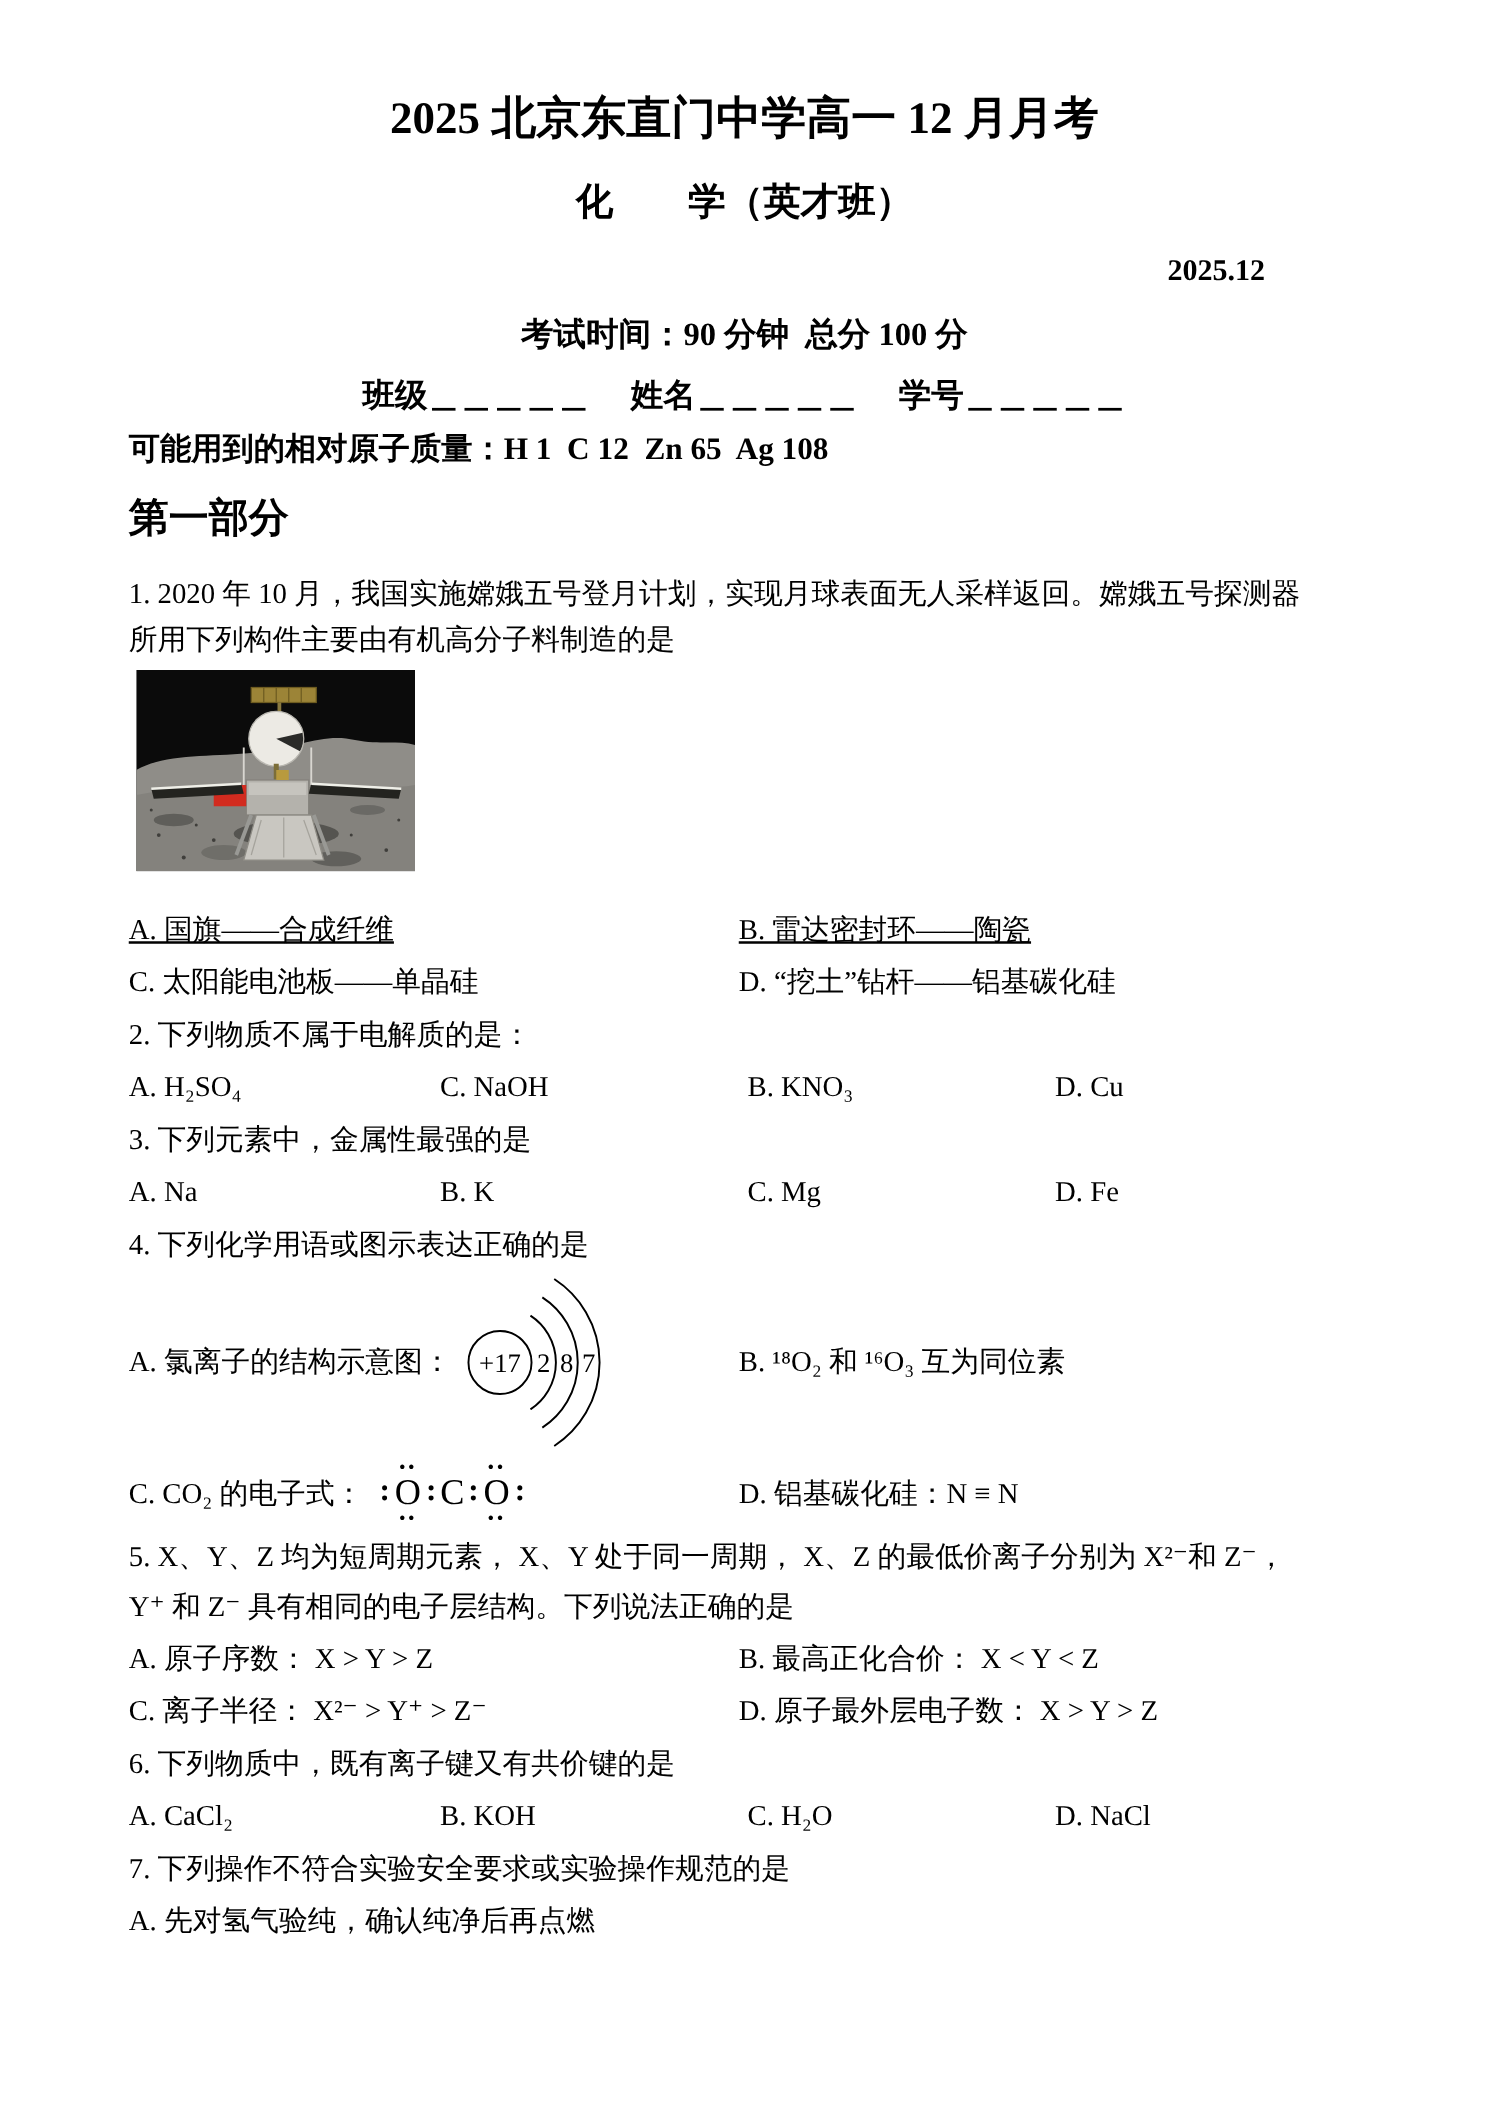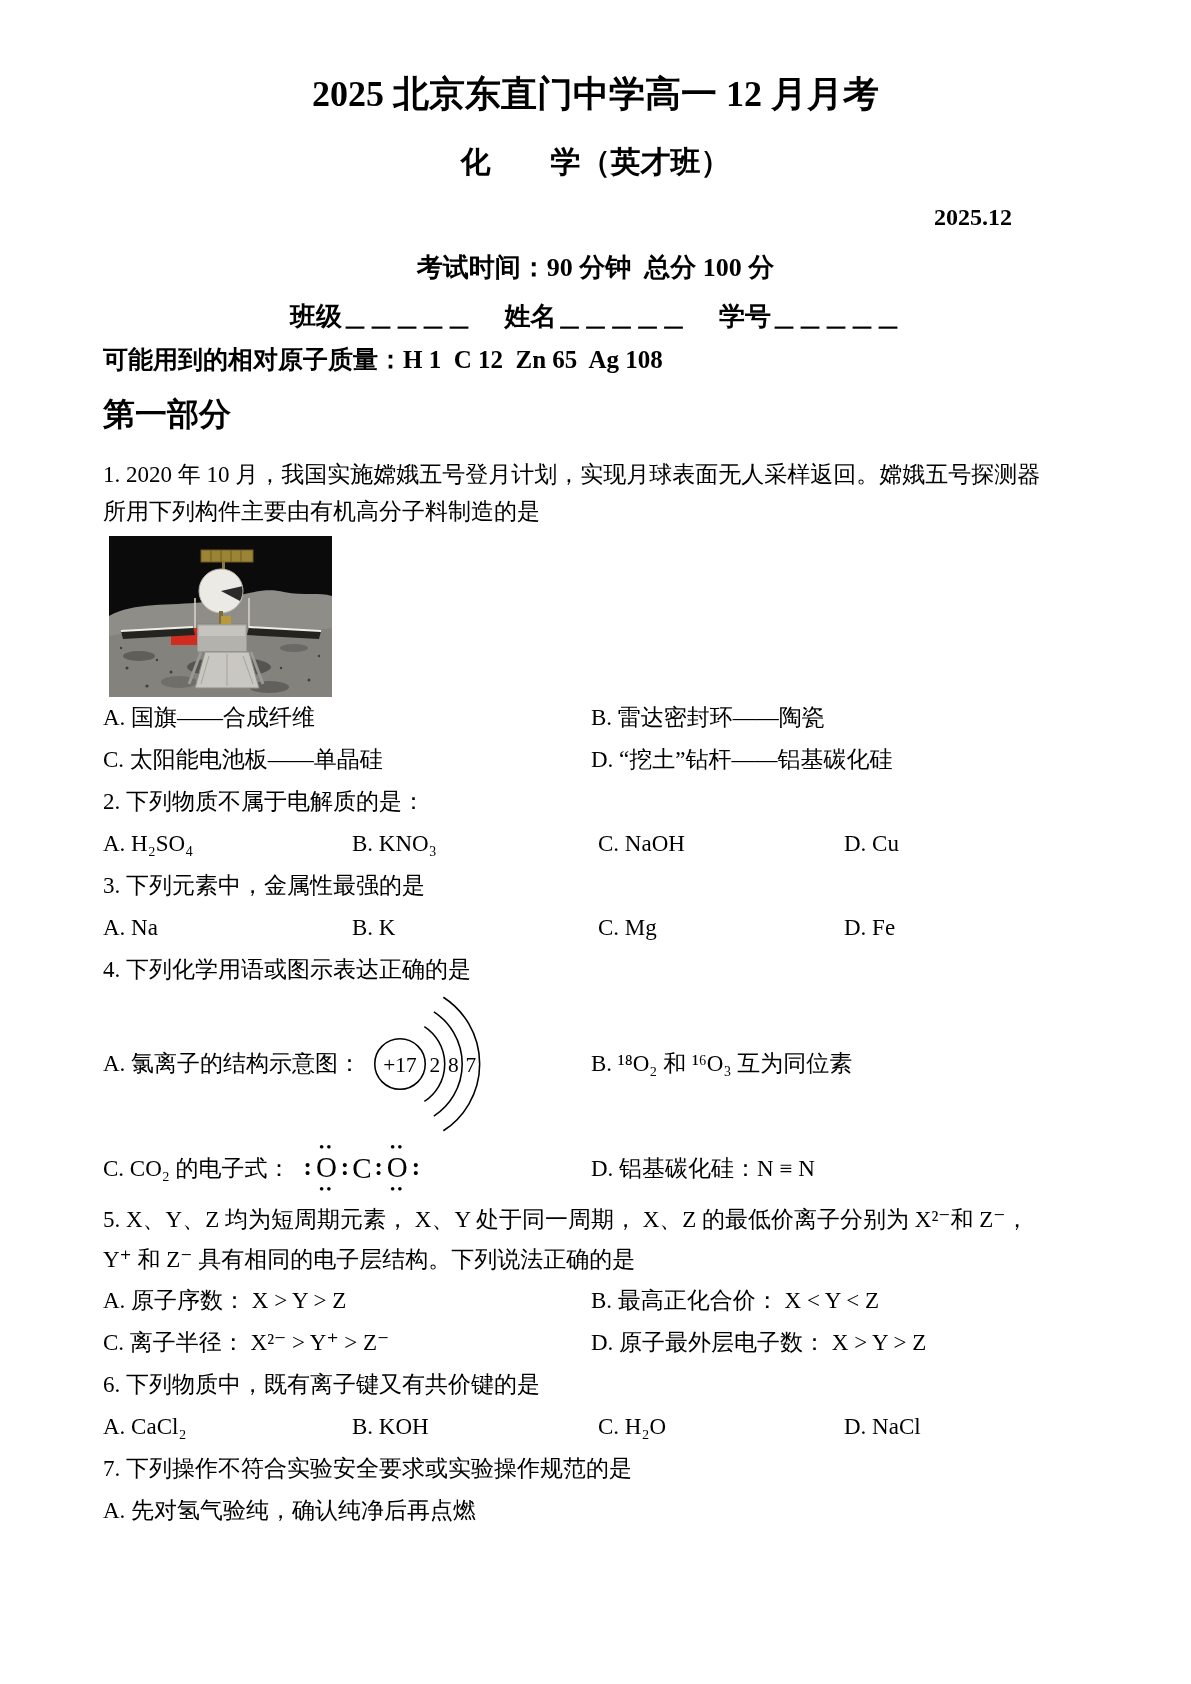--- a/index.html
+++ b/index.html
@@ -16,21 +16,21 @@
   .h-fields{font-size:26px;font-weight:700;text-align:center;line-height:34px;margin-top:16px;white-space:pre-wrap;}
   .h-masses{font-size:25px;font-weight:700;line-height:34px;margin-top:9px;white-space:pre-wrap;}
   .h-section{font-size:32px;font-weight:700;text-align:left;line-height:32px;margin-top:21px;}
   .stem{font-size:23px;line-height:40px;max-width:940px;white-space:pre-wrap;}
   .stem.single{line-height:42px;}
   .q1-stem{margin-top:26px;line-height:37px;}
   .photo{display:block;margin:6px 0 0 6px;}
   .optrow{display:grid;font-size:23px;line-height:42px;align-items:center;white-space:pre-wrap;}
   .cols2{grid-template-columns:488px 1fr;}
   .cols4{grid-template-columns:249px 246px 246px 1fr;}
-  .q1-opts{margin-top:0;}
+  .q1-opts{margin-top:26px;text-decoration:underline;}
   .rowA{display:grid;grid-template-columns:488px 1fr;align-items:center;height:145px;font-size:23px;}
   .rowA .cellA{display:flex;align-items:center;}
   .rowC{display:grid;grid-template-columns:488px 1fr;align-items:center;height:64px;font-size:23px;}
   .rowC .cellC{display:flex;align-items:center;}
   .shell-svg{margin-left:6px;}
   .shell-svg text{font-family:"Liberation Serif","DejaVu Serif",serif;}
   .lewis{display:inline-flex;align-items:center;margin-left:10px;}
   .lw-letter{font-size:29px;line-height:29px;}
   .lw-atom{position:relative;display:inline-block;padding:0 1px;}
   .lw-dots{position:absolute;left:50%;transform:translateX(-50%);font-size:15px;letter-spacing:2px;line-height:10px;white-space:nowrap;}
@@ -106,22 +106,22 @@
     <span>B. 雷达密封环——陶瓷</span>
   </div>
   <div class="optrow cols2">
     <span>C. 太阳能电池板——单晶硅</span>
     <span>D. “挖土”钻杆——铝基碳化硅</span>
   </div>
 
   <div class="stem single">2. 下列物质不属于电解质的是：</div>
   <div class="optrow cols4">
     <span>A. H₂SO₄</span>
+    <span>C. NaOH</span>
     <span>B. KNO₃</span>
-    <span>C. NaOH</span>
     <span>D. Cu</span>
   </div>
 
   <div class="stem single">3. 下列元素中，金属性最强的是</div>
   <div class="optrow cols4">
     <span>A. Na</span>
     <span>B. K</span>
     <span>C. Mg</span>
     <span>D. Fe</span>
   </div>

